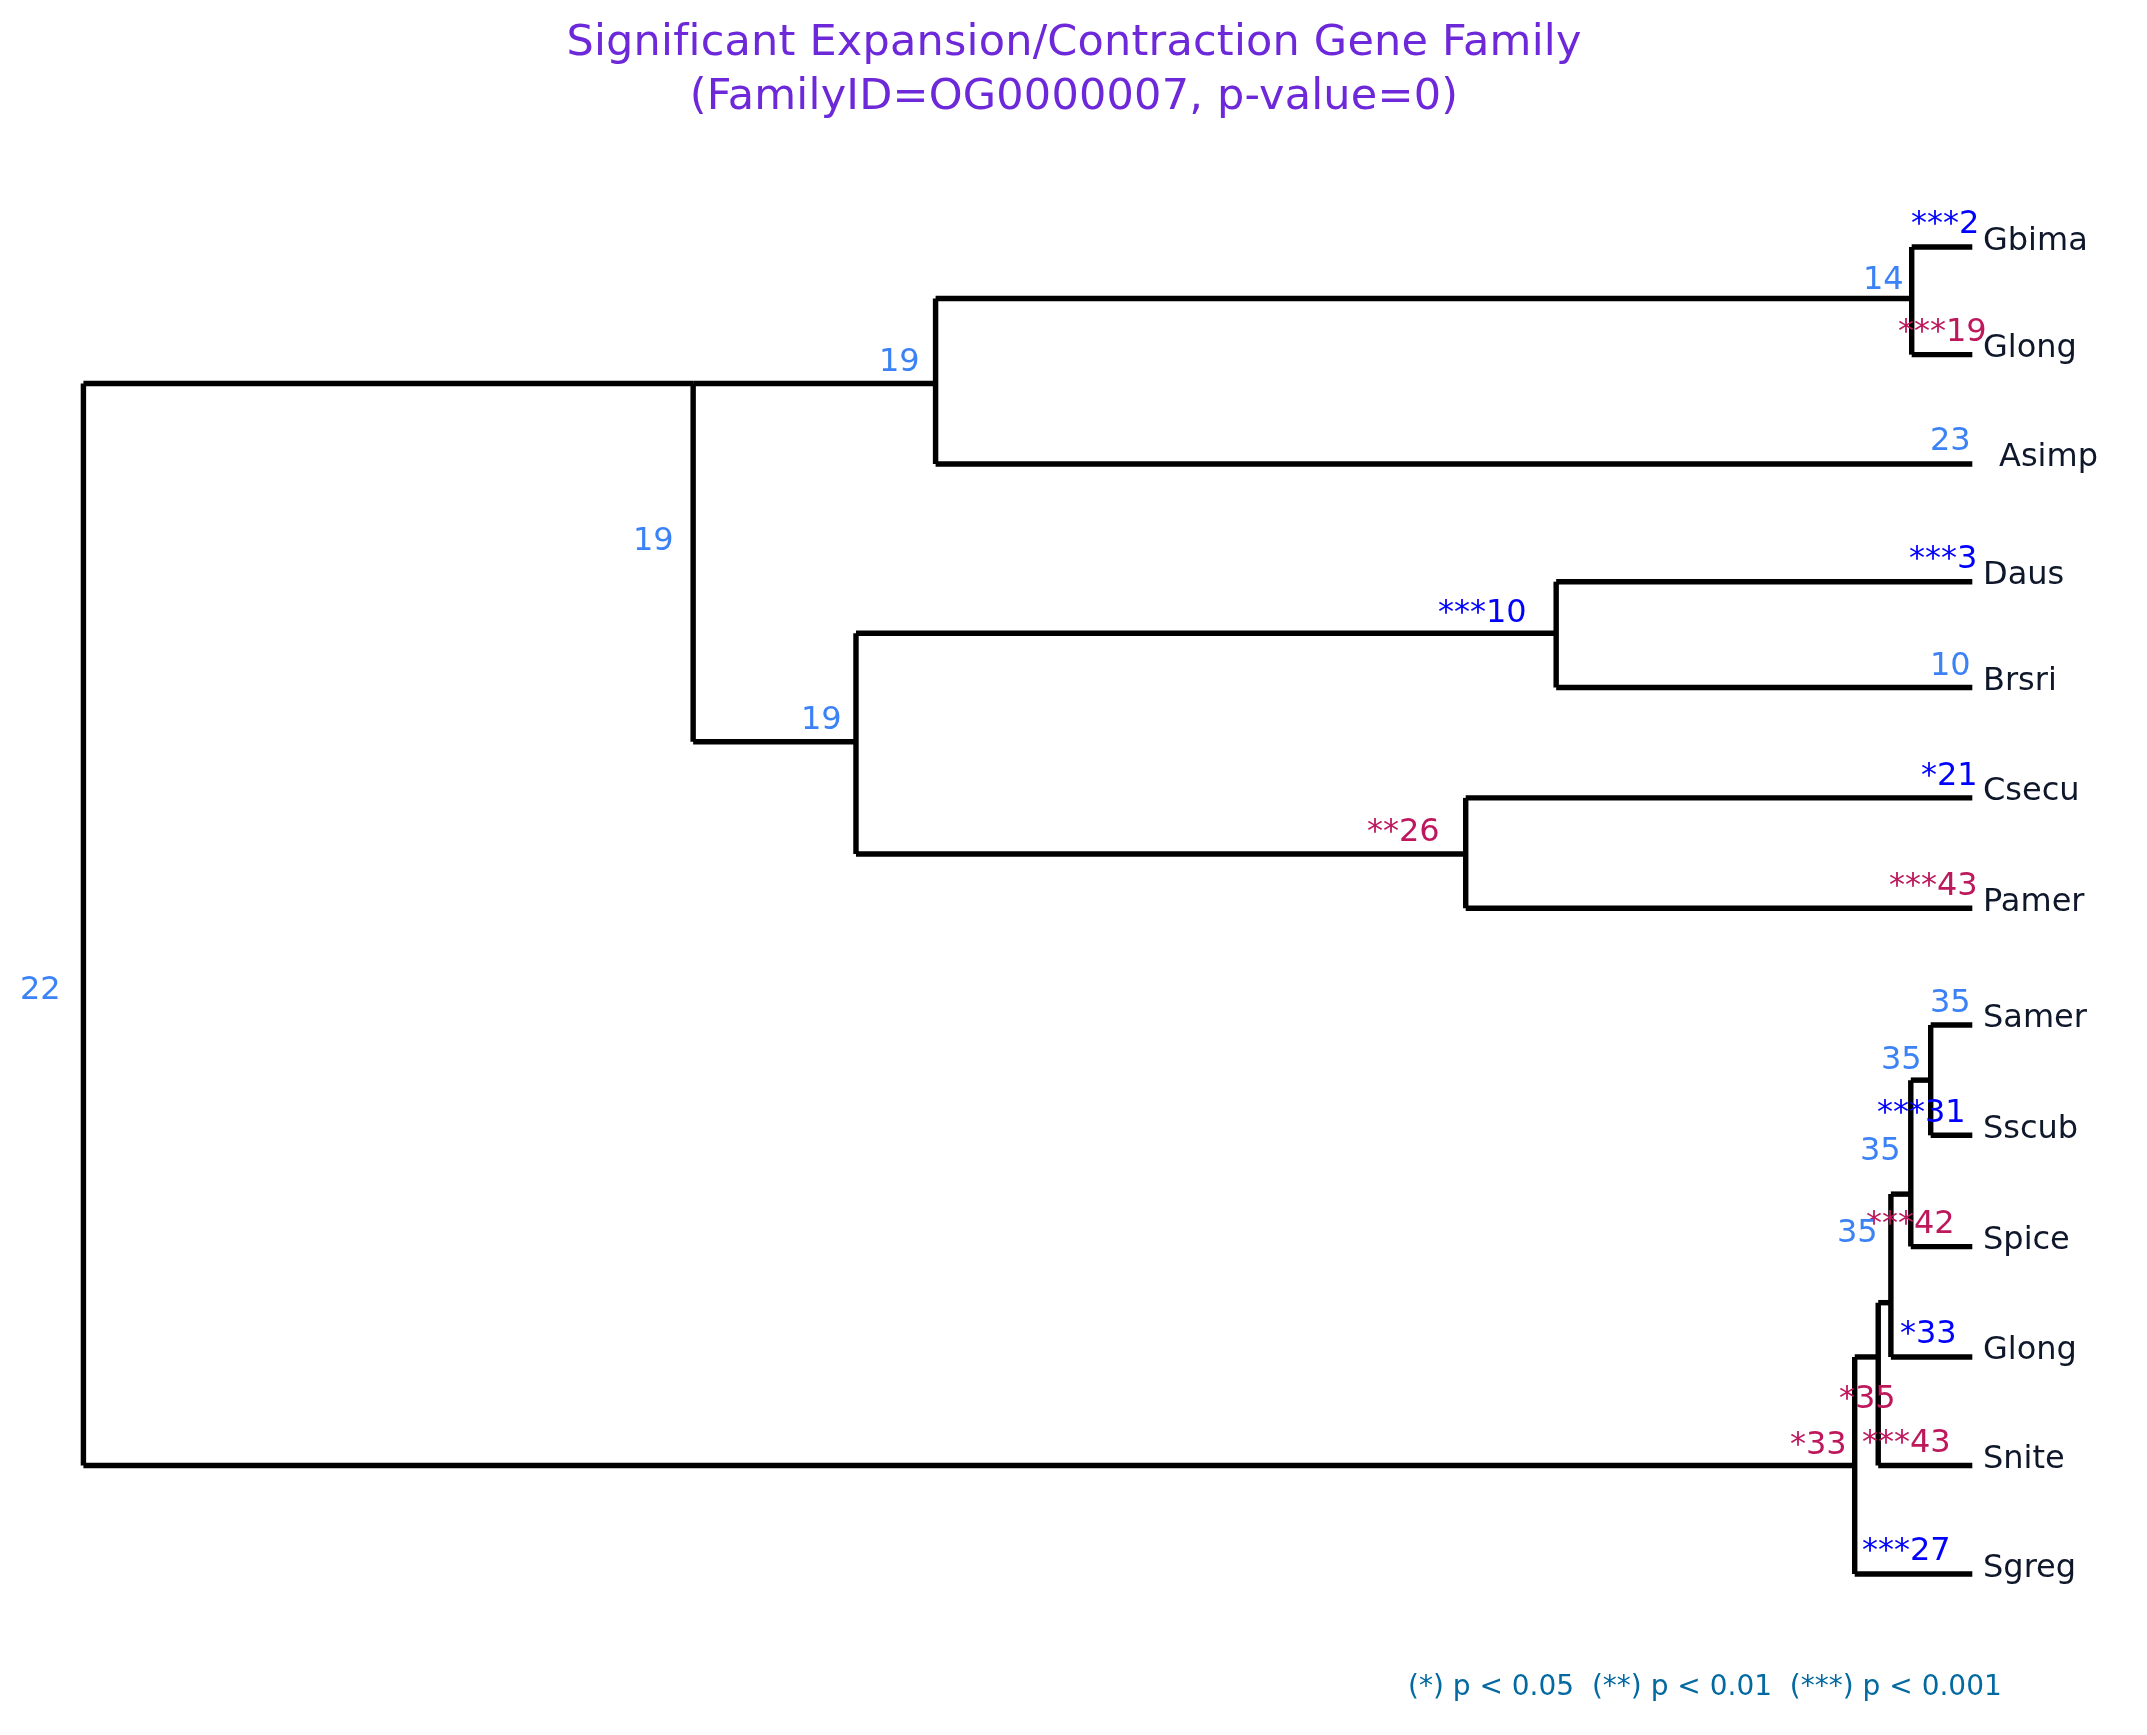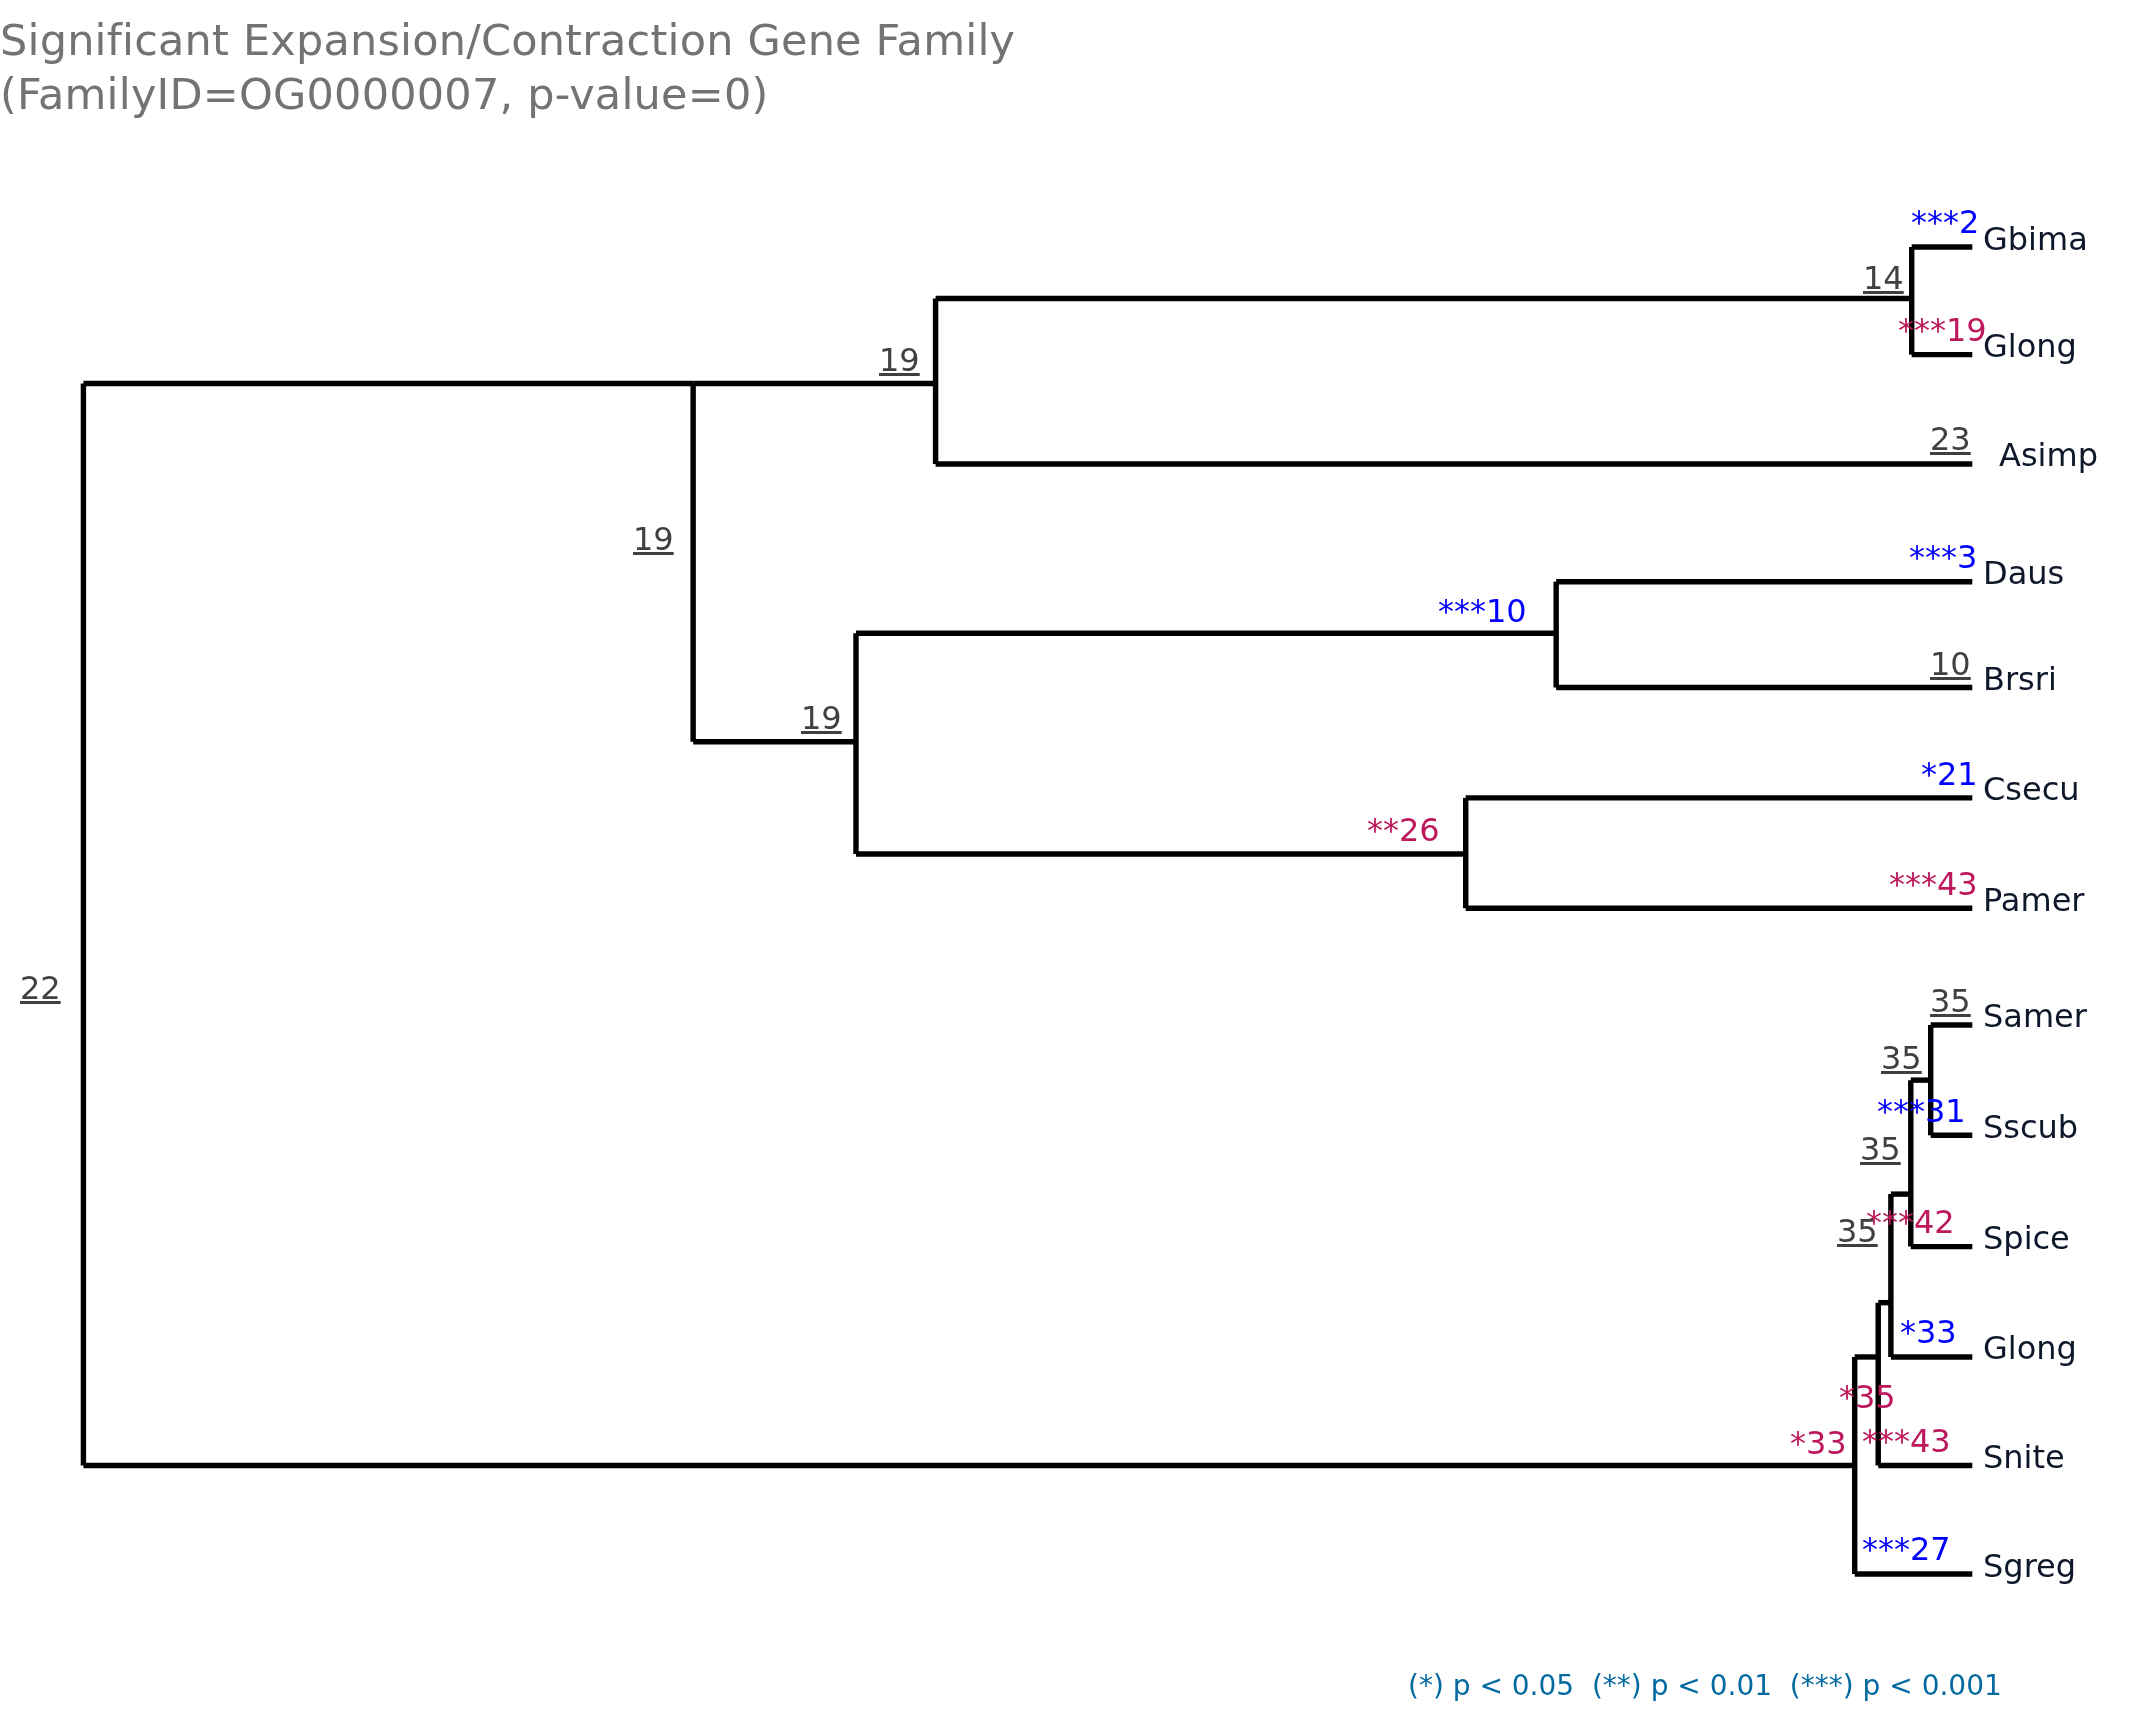--- a/index.html
+++ b/index.html
@@ -1,25 +1,25 @@
 <!DOCTYPE html>
 <html style="font-size:14.5px"><head>
 <meta charset="utf-8">
 <style>
   html,body{margin:0;padding:0;background:#ffffff;}
   body{width:2148px;height:1736px;position:relative;overflow:hidden;
        font-family:"DejaVu Sans","Liberation Sans",sans-serif;color:#000;}
   #tree-svg{position:absolute;left:0;top:0;width:2148px;height:1736px;}
-  .ttl{position:absolute;left:0;right:0;text-align:left;font-size:43px;color:#737373;
+  .ttl{position:absolute;left:0;right:0;text-align:center;font-size:43px;color:#6d28d9;
        letter-spacing:0.2px;white-space:pre;}
   #title-line-1{top:15.4px;}
   #title-line-2{top:69px;}
   .leaf-label{position:absolute;font-size:32px;color:#0f172a;white-space:pre;line-height:1;}
   .node-num{position:absolute;font-size:32px;white-space:pre;line-height:1;}
-  .num-black{color:#404040;text-decoration:underline;}
+  .num-black{color:#3b82f6;}
   .num-blue{color:#0000ff;}
   .num-red{color:#be185d;}
   #legend-note{position:absolute;font-size:28px;color:#0369a1;white-space:pre;}
 </style>
 </head>
 <body>
 
 <div class="ttl" id="title-line-1">Significant Expansion/Contraction Gene Family</div>
 <div class="ttl" id="title-line-2">(FamilyID=OG0000007, p-value=0)</div>
 

